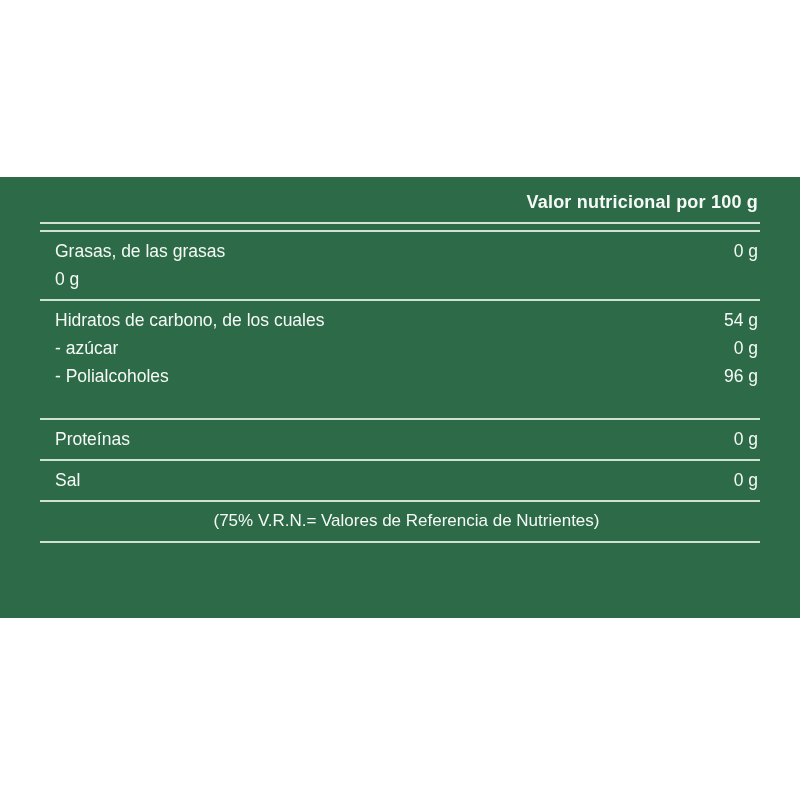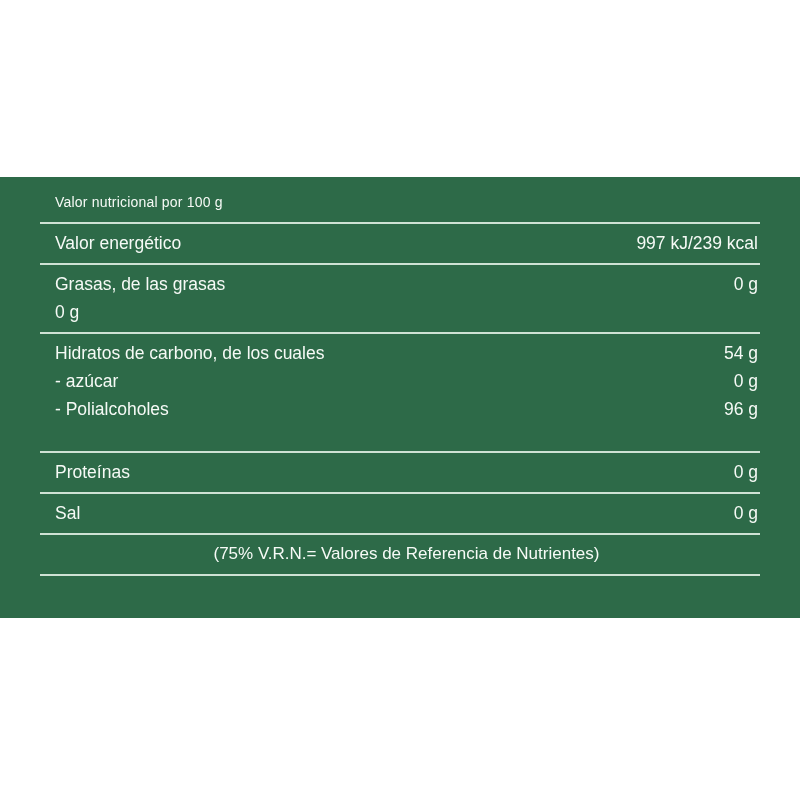--- a/index.html
+++ b/index.html
@@ -28,24 +28,25 @@
     top: 177px;
     left: 0;
     width: 800px;
     height: 441px;
     background: var(--panel-background);
     color: var(--panel-text);
     padding-top: 13px;
   }
   .panel-title {
     margin: 0 42px 0 55px;
-    font-size: 14px;
-    font-weight: normal;
+    font-size: 18px;
+    font-weight: bold;
     line-height: 24px;
     letter-spacing: 0.2px;
+    text-align: right;
   }
   .divider {
     height: 2px;
     background: var(--divider);
     margin: 8px 40px 5px 40px;
     border: none;
   }
   .divider.mid { margin-top: 6px; }
   .nutrient-group { padding: 0; }
   .nutrient-group.extra-space { padding-bottom: 22px; }
@@ -70,26 +71,20 @@
 </head>
 <body>
 
 <div class="page">
   <div class="label-panel">
 
     <h1 class="panel-title">Valor nutricional por 100 g</h1>
 
     <div class="divider"></div>
 
-    <div class="nutrient-group">
-      <div class="nutrient-row">
-        <span class="nutrient-label">Valor energético</span>
-        <span class="nutrient-value">997 kJ/239 kcal</span>
-      </div>
-    </div>
 
     <div class="divider mid"></div>
 
     <div class="nutrient-group">
       <div class="nutrient-row">
         <span class="nutrient-label">Grasas, de las grasas</span>
         <span class="nutrient-value">0 g</span>
       </div>
       <div class="nutrient-row">
         <span class="nutrient-value">0 g</span>

